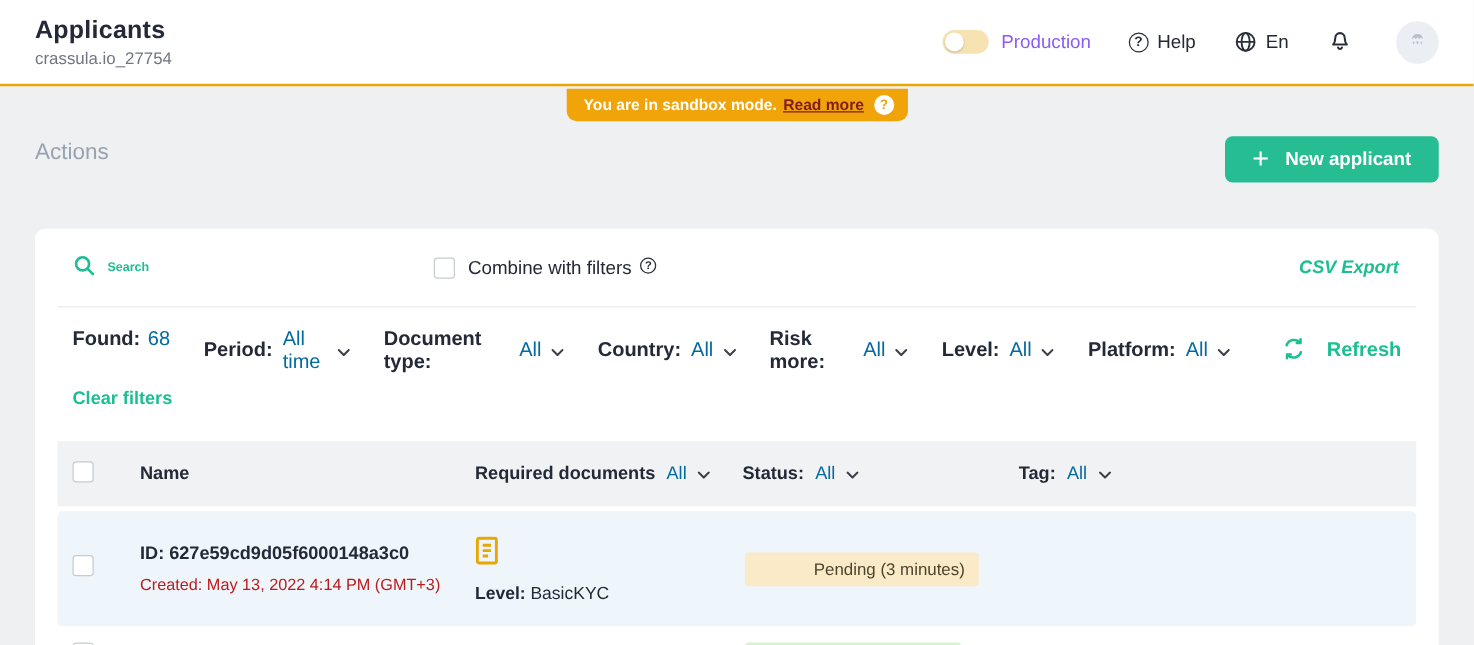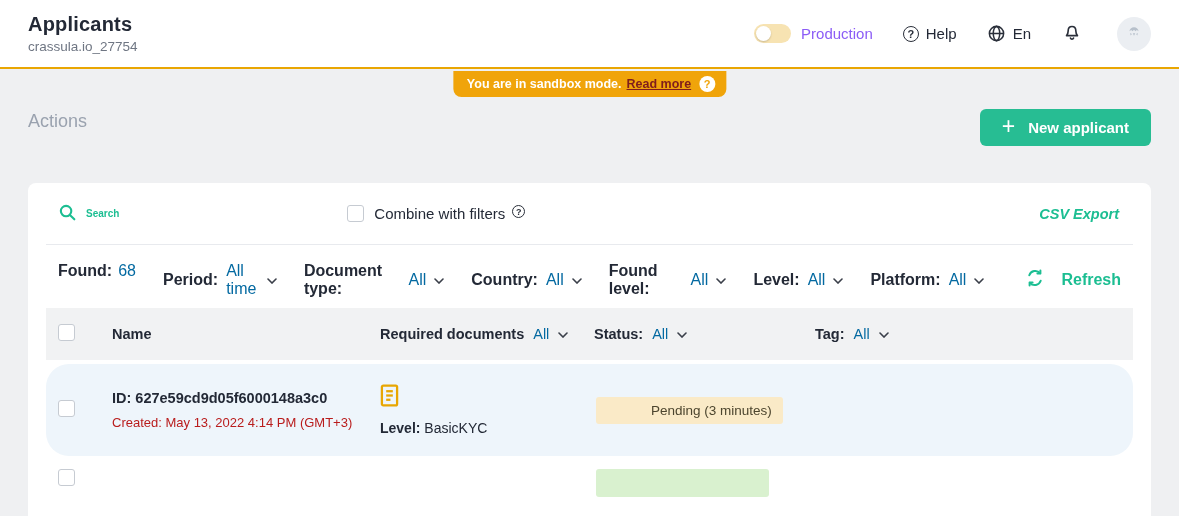--- a/index.html
+++ b/index.html
@@ -46,21 +46,21 @@
   .f-value{color:#0369a1;}
   .chev{display:inline-flex;margin-top:2px;}
   .refresh{display:flex;align-items:center;gap:16px;color:var(--accent);font-weight:bold;margin-left:14px;cursor:pointer;}
   .clear{color:var(--accent);font-weight:bold;font-size:14.5px;padding:12px 12px 16px;cursor:pointer;width:fit-content;}
   .grid{display:grid;grid-template-columns:66px 268px 214px 221px auto;align-items:center;}
   .thead{background:var(--thead-bg);border-radius:0;height:52px;font-size:14.5px;margin-top:10px;}
   .cell-check{padding-left:12px;}
   .col-head{font-weight:bold;}
   .col-filter{display:flex;align-items:center;gap:9px;}
   .row{border-radius:4px;margin-top:4px;}
-  .row-blue{background:var(--row-blue);height:92px;border-radius:23px;}
+  .row-blue{background:var(--row-blue);height:92px;}
   .row-id{font-weight:bold;font-size:14.5px;}
   .row-created{color:#b91c1c;font-size:13px;margin-top:9px;}
   .cell-docs{display:flex;flex-direction:column;align-items:flex-start;gap:9px;}
   .row-level{font-size:14px;}
   .badge{display:inline-block;background:var(--pending-bg);color:var(--pending-text);font-size:13.5px;padding:6px 11px;border-radius:3px;margin-left:2px;}
   .badge b{font-weight:normal;padding-left:44px;}
   .badge.success{background:var(--success-bg);width:173px;height:28px;padding:0;}
   .row2{background:#fff;height:90px;align-items:start;padding-top:9px;}
 </style>
 </head>
@@ -180,21 +180,21 @@
         <div class="f-item">
           <span class="f-label">Country:</span>
           <span class="f-value">All</span>
           <span class="chev">
               <svg width="10" height="6" viewBox="0 0 10 6" fill="none">
                 <path d="M1 1l4 4 4-4" stroke="#3a3f49" stroke-width="1.6" stroke-linecap="round"></path>
               </svg>
             </span>
         </div>
         <div class="f-item">
-          <span class="f-label">Found level:</span>
+          <span class="f-label">Risk more:</span>
           <span class="f-value">All</span>
           <span class="chev">
               <svg width="10" height="6" viewBox="0 0 10 6" fill="none">
                 <path d="M1 1l4 4 4-4" stroke="#3a3f49" stroke-width="1.6" stroke-linecap="round"></path>
               </svg>
             </span>
         </div>
         <div class="f-item">
           <span class="f-label">Level:</span>
           <span class="f-value">All</span>
@@ -219,20 +219,21 @@
                 <path d="M4.3 7.2a6.3 6.3 0 0 1 10.8-2"></path>
                 <path d="M15.4 2.4v3h-3"></path>
                 <path d="M15.7 12.8a6.3 6.3 0 0 1-10.8 2"></path>
                 <path d="M4.6 17.6v-3h3"></path>
               </svg>
           </span>
           <span>Refresh</span>
         </div>
       </div>
 
+      <div class="clear">Clear filters</div>
 
       <div class="thead grid">
         <div class="cell-check"><span class="checkbox"></span></div>
         <div class="col-head">Name</div>
         <div class="col-filter">
           <span class="col-head">Required documents</span>
           <span class="f-value">All</span>
           <span class="chev">
               <svg width="10" height="6" viewBox="0 0 10 6" fill="none">
                 <path d="M1 1l4 4 4-4" stroke="#3a3f49" stroke-width="1.6" stroke-linecap="round"></path>

